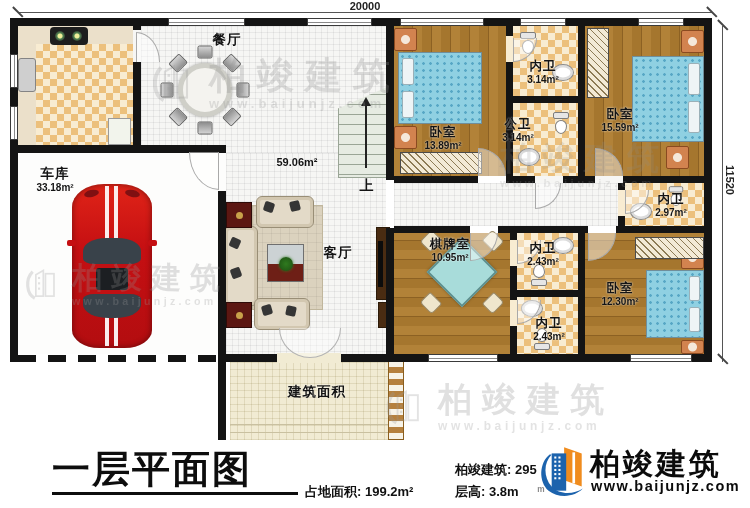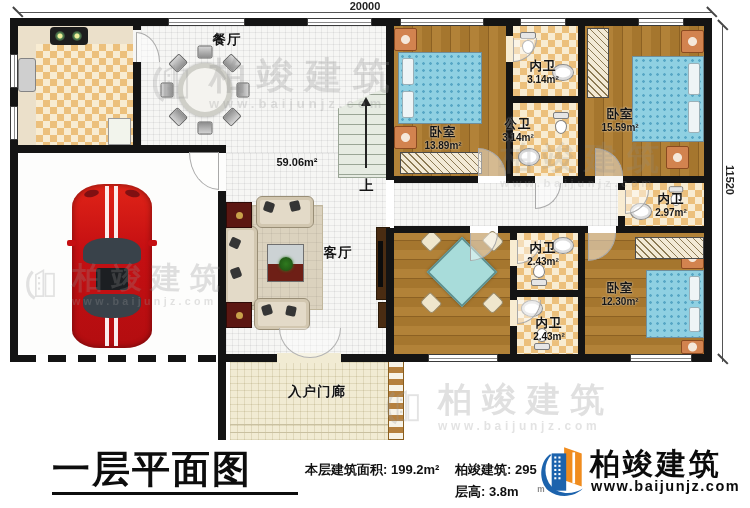--- a/index.html
+++ b/index.html
@@ -257,20 +257,24 @@
   <div class="abs arc" style="left:625px;top:190px;width:24px;height:24px;border-radius:0 0 100% 0;border-top:none;z-index:13"></div>
   <div class="abs arc" style="left:470px;top:233px;width:28px;height:28px;border-radius:0 0 100% 0;border-top:none;z-index:13"></div>
   <div class="abs arc" style="left:588px;top:233px;width:28px;height:28px;border-radius:0 0 100% 0;border-top:none;z-index:13"></div>
   <div class="abs arc" style="left:517px;top:240px;width:24px;height:24px;border-radius:0 0 100% 0;border-top:none;z-index:13"></div>
   <div class="abs arc" style="left:517px;top:300px;width:24px;height:24px;border-radius:0 0 100% 0;border-top:none;z-index:13"></div>
   <div class="abs arc" style="left:513px;top:38px;width:24px;height:24px;border-radius:0 0 100% 0;border-top:none;z-index:13"></div>
 
   <div class="rlabel big" style="left:187px;top:33px;width:80px">
     <div class="nm">餐厅</div>
   </div>
+  <div class="rlabel big" style="left:15px;top:167px;width:80px">
+    <div class="nm">车库</div>
+    <div class="ar">33.18m²</div>
+  </div>
   <div class="rlabel" style="left:257px;top:156px;width:80px;font-size:11px">
     <div class="ar" style="font-size:11px">59.06m²</div>
   </div>
   <div class="rlabel big" style="left:298px;top:246px;width:80px">
     <div class="nm">客厅</div>
   </div>
   <div class="rlabel" style="left:354px;top:178px;width:26px;font-size:14px">
     <div class="nm" style="font-size:14px">上</div>
   </div>
   <div class="rlabel" style="left:403px;top:126px;width:80px">
@@ -286,34 +290,38 @@
     <div class="ar">3.14m²</div>
   </div>
   <div class="rlabel" style="left:580px;top:108px;width:80px">
     <div class="nm">卧室</div>
     <div class="ar">15.59m²</div>
   </div>
   <div class="rlabel" style="left:631px;top:193px;width:80px">
     <div class="nm">内卫</div>
     <div class="ar">2.97m²</div>
   </div>
+  <div class="rlabel" style="left:410px;top:238px;width:80px">
+    <div class="nm">棋牌室</div>
+    <div class="ar">10.95m²</div>
+  </div>
   <div class="rlabel" style="left:503px;top:242px;width:80px">
     <div class="nm">内卫</div>
     <div class="ar">2.43m²</div>
   </div>
   <div class="rlabel" style="left:509px;top:317px;width:80px">
     <div class="nm">内卫</div>
     <div class="ar">2.43m²</div>
   </div>
   <div class="rlabel" style="left:580px;top:282px;width:80px">
     <div class="nm">卧室</div>
     <div class="ar">12.30m²</div>
   </div>
   <div class="rlabel big" style="left:277px;top:385px;width:80px">
-    <div class="nm">入户门廊</div>
+    <div class="nm">建筑面积</div>
   </div>
 
   <div class="dimline" style="left:18px;top:12px;width:694px;height:1px"></div>
   <div class="tick" style="left:11px;top:11px"></div>
   <div class="tick" style="left:705px;top:11px"></div>
   <div class="dim" style="left:340px;top:0px;width:50px;text-align:center">20000</div>
   <div class="dimline" style="left:722px;top:26px;width:1px;height:336px"></div>
   <div class="tick" style="left:716px;top:24px"></div>
   <div class="tick" style="left:716px;top:358px"></div>
   <div class="dim" style="left:724px;top:165px;writing-mode:vertical-rl">11520</div>
@@ -368,22 +376,22 @@
         </svg>
     </span>
     <span class="txt">
       <div class="big">柏竣建筑</div>
       <div class="url">www.baijunjz.com</div>
     </span>
   </div>
 
   <div class="tb-title">一层平面图</div>
   <div class="tb-underline"></div>
-  <div class="stat" style="left:305px;top:461px">
-    <span>本层建筑面积:</span>
+  <div class="stat" style="left:305px;top:483px">
+    <span>占地面积:</span>
     <span>199.2m²</span>
   </div>
   <div class="stat" style="left:455px;top:461px">
     <span>柏竣建筑:</span>
     <span>295</span>
   </div>
   <div class="stat" style="left:455px;top:483px">
     <span>层高:</span>
     <span>3.8m</span>
   </div>

